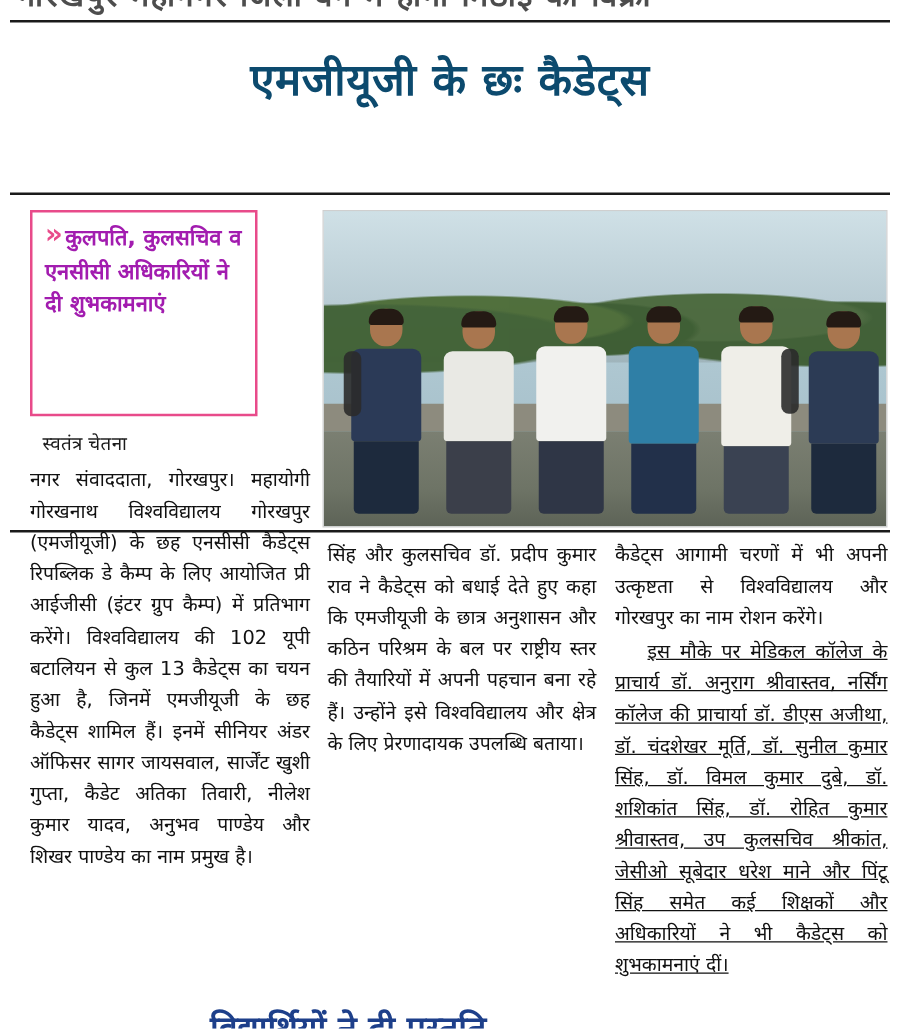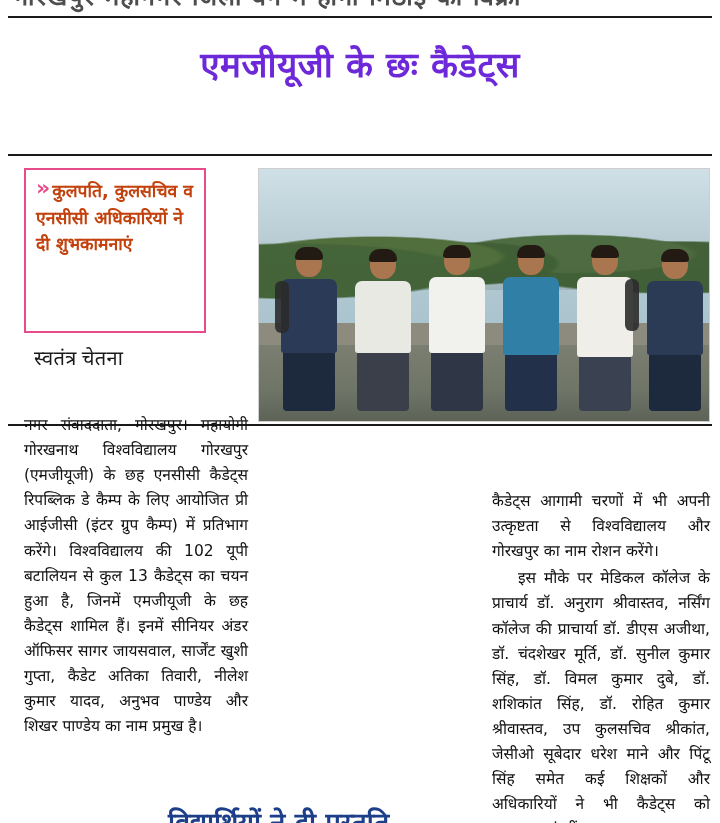--- a/index.html
+++ b/index.html
@@ -48,21 +48,21 @@
 
   
   .headline {
     position: absolute;
     top: 22px;
     left: 8px;
     width: 704px;
     text-align: center;
     font-family: "DejaVu Sans", sans-serif;
     font-weight: bold;
-    color: #6d28d9;
+    color: #0c4a6e;
     line-height: 1.30;
   }
   .headline .line {
     display: block;
     font-size: 35px;
     letter-spacing: 0.5px;
   }
 
   .rule-mid {
     top: 154px;
@@ -87,31 +87,31 @@
     font-size: 22px;
     color: #e84b8a;
     line-height: 0.95;
     margin-right: 2px;
   }
   .quote-text {
     font-family: "DejaVu Sans", sans-serif;
     font-weight: bold;
     font-size: 17.5px;
     line-height: 1.52;
-    color: #c2410c;
+    color: #a21caf;
   }
 
   
   .byline {
     position: absolute;
     top: 344px;
     left: 34px;
     width: 180px;
-    font-family: Liberation Serif, serif;
-    font-size: 20px;
+    font-family: Liberation Sans, sans-serif;
+    font-size: 15px;
     color: #1a1a1a;
     letter-spacing: 0.3px;
   }
 
   
   .photo {
     position: absolute;
     top: 168px;
     left: 258px;
     width: 452px;
@@ -174,28 +174,27 @@
   
   .col {
     position: absolute;
     top: 372px;
     font-family: "DejaVu Sans", sans-serif;
     font-size: 15.5px;
     line-height: 1.62;
     color: #111111;
     text-align: justify;
     text-justify: inter-word;
-    margin-top: 41px;
   }
   .col p { margin: 0 0 2px 0; }
-  .col p.indent { text-indent: 26px; }
+  .col p.indent { text-indent: 26px; text-decoration: underline; }
 
   #col1 { left: 24px;  width: 224px; top: 372px; }
   #col2 { left: 262px; width: 215px; top: 432px; }
-  #col3 { left: 492px; width: 218px; top: 448px; }
+  #col3 { left: 492px; width: 218px; top: 432px; }
 
   
   .bottom-strip {
     position: absolute;
     left: 0; bottom: 0;
     width: 720px;
     height: 16px;
     overflow: hidden;
   }
   .bottom-strip-text {
@@ -274,20 +273,21 @@
     <div class="legs" style="height:56px;"></div>
   </div>
 </div>
 <div class="rule rule-photo-bot"></div>
 
 <div class="col" id="col1">
   <p>नगर संवाददाता, गोरखपुर। महायोगी गोरखनाथ विश्वविद्यालय गोरखपुर (एमजीयूजी) के छह एनसीसी कैडेट्स रिपब्लिक डे कैम्प के लिए आयोजित प्री आईजीसी (इंटर ग्रुप कैम्प) में प्रतिभाग करेंगे। विश्वविद्यालय की 102 यूपी बटालियन से कुल 13 कैडेट्स का चयन हुआ है, जिनमें एमजीयूजी के छह कैडेट्स शामिल हैं। इनमें सीनियर अंडर ऑफिसर सागर जायसवाल, सार्जेंट खुशी गुप्ता, कैडेट अतिका तिवारी, नीलेश कुमार यादव, अनुभव पाण्डेय और शिखर पाण्डेय का नाम प्रमुख है।</p>
 </div>
 
 <div class="col" id="col2">
+  <p>सिंह और कुलसचिव डॉ. प्रदीप कुमार राव ने कैडेट्स को बधाई देते हुए कहा कि एमजीयूजी के छात्र अनुशासन और कठिन परिश्रम के बल पर राष्ट्रीय स्तर की तैयारियों में अपनी पहचान बना रहे हैं। उन्होंने इसे विश्वविद्यालय और क्षेत्र के लिए प्रेरणादायक उपलब्धि बताया।</p>
 </div>
 
 <div class="col" id="col3">
   <p>कैडेट्स आगामी चरणों में भी अपनी उत्कृष्टता से विश्वविद्यालय और गोरखपुर का नाम रोशन करेंगे।</p>
   <p class="indent">इस मौके पर मेडिकल कॉलेज के प्राचार्य डॉ. अनुराग श्रीवास्तव, नर्सिंग कॉलेज की प्राचार्या डॉ. डीएस अजीथा, डॉ. चंदशेखर मूर्ति, डॉ. सुनील कुमार सिंह, डॉ. विमल कुमार दुबे, डॉ. शशिकांत सिंह, डॉ. रोहित कुमार श्रीवास्तव, उप कुलसचिव श्रीकांत, जेसीओ सूबेदार धरेश माने और पिंटू सिंह समेत कई शिक्षकों और अधिकारियों ने भी कैडेट्स को शुभकामनाएं दीं।</p>
 </div>
 
 <div class="bottom-strip">
   <span class="bottom-strip-text">विद्यार्थियों ने दी प्रस्तुति</span>
 </div>

